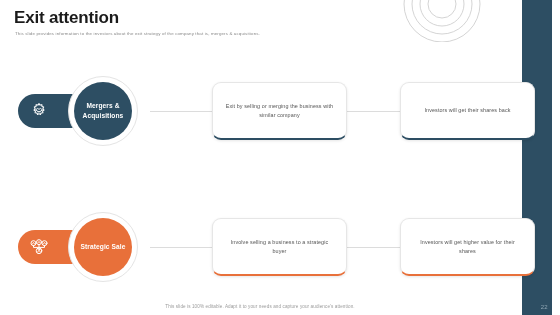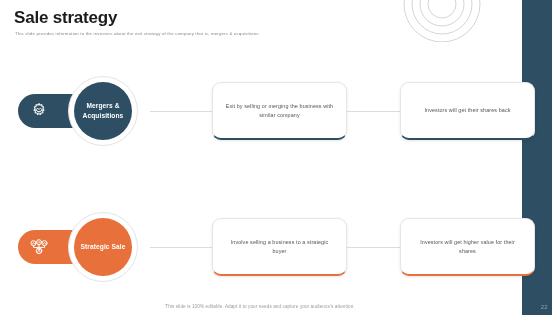--- a/index.html
+++ b/index.html
@@ -158,21 +158,21 @@
       <circle cx="56" cy="38" r="14"></circle>
       <circle cx="56" cy="38" r="22"></circle>
       <circle cx="56" cy="38" r="30"></circle>
       <circle cx="56" cy="38" r="38"></circle>
     </g>
   </svg>
 
   <div class="right-bar"></div>
   <div class="page-number">22</div>
 
-  <div class="title">Sale strategy</div>
+  <div class="title">Exit attention</div>
   <div class="subtitle">This slide provides information to the investors about the exit strategy of the company that is, mergers &amp; acquisitions.</div>
 
   <div class="row row-1">
     <div class="connector"></div>
 
     <div class="icon-pill pill-navy">
       <svg class="icon-glyph" viewBox="0 0 24 24">
         <g fill="none" stroke="#ffffff" stroke-width="1.3" stroke-linejoin="round">
           <path d="M12 3.2 13.3 4.9 15.4 4.4 15.6 6.5 17.6 7.2 16.7 9.1 18 10.8 16.3 12 16.7 14.1 14.6 14.3 13.7 16.2 12 15.1 10.3 16.2 9.4 14.3 7.3 14.1 7.7 12 6 10.8 7.3 9.1 6.4 7.2 8.4 6.5 8.6 4.4 10.7 4.9Z"></path>
         </g>

